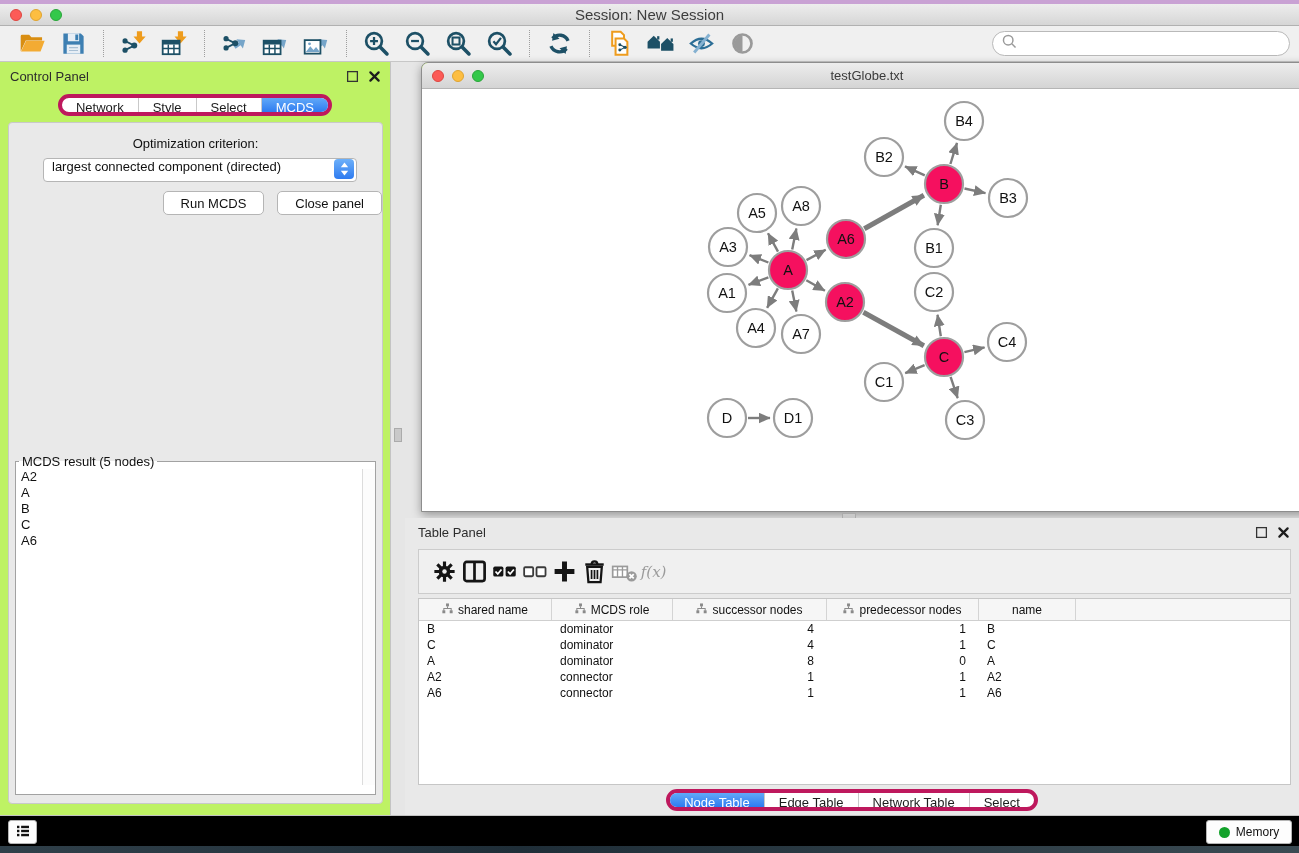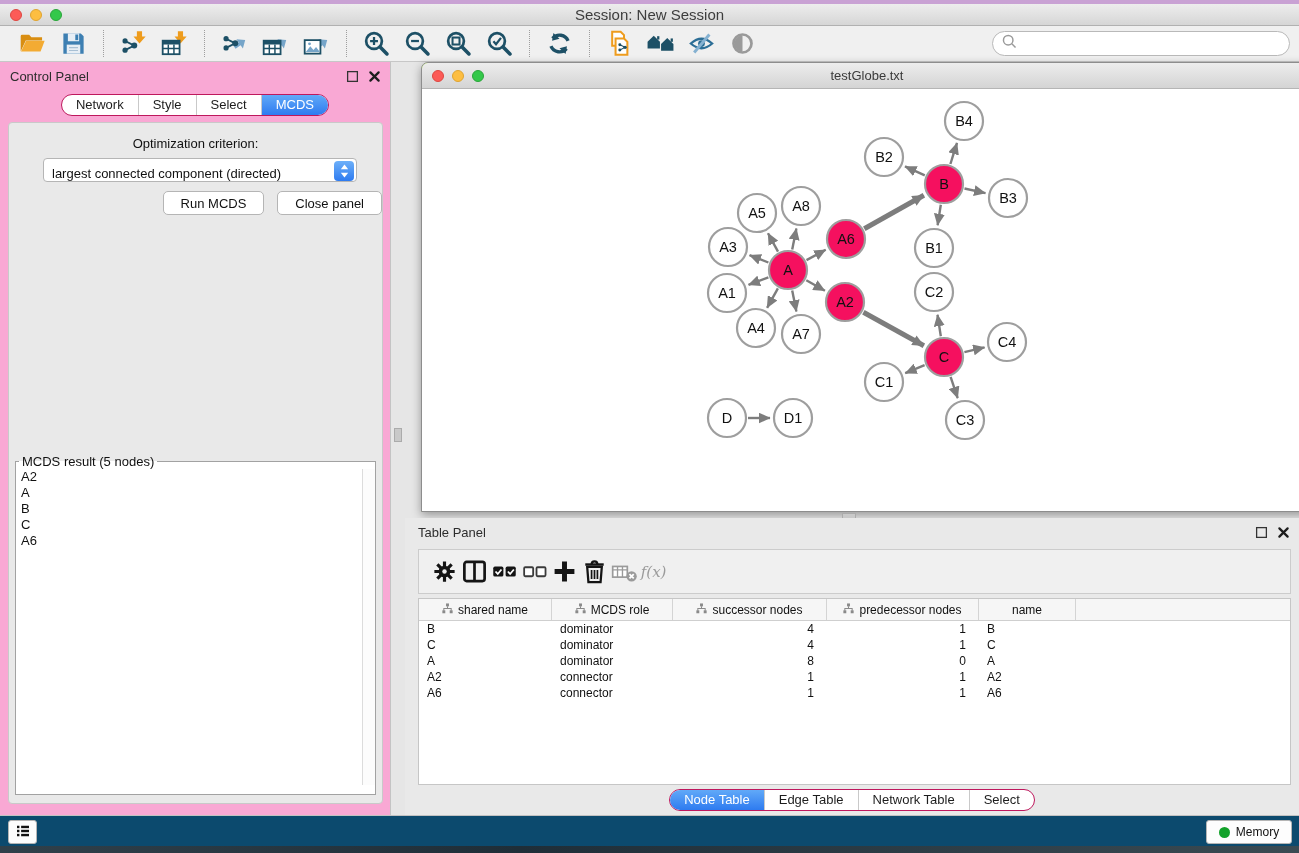--- a/index.html
+++ b/index.html
@@ -27,41 +27,41 @@
   .tb-btn { width:41px; height:30px; display:flex; align-items:center; justify-content:center;
             background:none; border:none; cursor:pointer; }
   .search-box { position:absolute; right:9px; top:5px; width:298px; height:25px; background:#fff;
                 border:1px solid #b9b9b9; border-radius:13px; display:flex; align-items:center; padding-left:7px; }
   .search-box input { border:none; outline:none; flex:1; height:20px; font-size:13px; background:transparent; }
 
   
   .main { position:absolute; left:0; top:62px; width:1299px; height:753px; background:#e6e6e6; }
 
   
-  .control-panel { position:absolute; left:0; top:0; width:391px; height:753px; background:#f9a8d4;
+  .control-panel { position:absolute; left:0; top:0; width:391px; height:753px; background:#bef264;
                    border-right:1px solid #c4c4c4; }
   .panel-head { position:relative; height:28px; }
   .panel-title { position:absolute; left:10px; top:7px; font-size:13px; color:#2d2d2d; }
   .panel-btns { position:absolute; right:8px; top:6px; display:flex; gap:6px; }
   .panel-btn { width:16px; height:16px; display:flex; align-items:center; justify-content:center;
                background:none; border:none; cursor:pointer; }
 
-  .seg-group { display:inline-flex; border:1px solid #be185d; border-radius:11px; overflow:hidden;
+  .seg-group { display:inline-flex; border:4px solid #be185d; border-radius:11px; overflow:hidden;
                background:#fff; height:22px; }
   .seg { padding:0 14px; line-height:20px; font-size:13px; color:#1d1d1d; border-right:1px solid #c9c9c9;
          cursor:pointer; white-space:nowrap; }
   .seg:last-child { border-right:none; }
   .seg.sel { background:linear-gradient(#61a9f8,#2e7bf0); color:#fff; }
   .cp-tabs-row { position:absolute; left:0; top:32px; width:100%; text-align:center; }
 
   .cp-group { position:absolute; left:8px; top:60px; width:375px; height:682px; background:#e9e9e9;
               border:1px solid #c9c9c9; border-radius:4px; }
   .opt-label { margin-top:13px; text-align:center; font-size:13px; color:#111; }
   .select-box { position:absolute; left:34px; top:35px; width:314px; height:24px; background:#fff;
-                border:1px solid #b5b5b5; border-radius:4px; display:flex; align-items:flex-end; cursor:pointer; }
+                border:1px solid #b5b5b5; border-radius:4px; display:flex; align-items:flex-start; cursor:pointer; }
   .select-value { flex:1; padding-left:8px; font-size:13px; color:#111; white-space:nowrap; overflow:hidden; }
   .select-stepper { width:20px; height:20px; margin-right:2px; border-radius:4px;
                     background:linear-gradient(#6db0f9,#2e7bf0); display:flex; align-items:center; justify-content:center; }
   .cp-buttons { position:absolute; left:0; top:68px; width:100%; display:flex; justify-content:flex-end; gap:13px; }
   .push-btn { height:24px; padding:0 17px; background:#fff; border:1px solid #b5b5b5; border-radius:5px;
               font-size:13px; color:#111; cursor:pointer; font-family:"Liberation Sans",sans-serif; }
 
   .result-field { position:absolute; left:6px; top:331px; width:361px; height:341px;
                   border:1px solid #a2a2a2; background:#fff; }
   .result-field legend { font-size:13px; color:#111; margin-left:3px; padding:0 3px; }
@@ -95,21 +95,21 @@
   .th { position:relative; display:flex; align-items:center; justify-content:center; gap:5px;
         border-right:1px solid #d4d4d4; font-size:12px; color:#111; }
   .th-fill { flex:1; }
   .trow { display:flex; height:16px; align-items:center; }
   .td { font-size:12px; color:#111; overflow:hidden; white-space:nowrap; }
   .td.l { text-align:left; padding-left:8px; }
   .td.r { text-align:right; padding-right:13px; }
   .tp-tabs-row { position:absolute; left:0; top:271px; width:100%; text-align:center; }
 
   
-  .statusbar { position:absolute; left:0; top:815px; width:100%; height:31px; background:#0c4a6e;
+  .statusbar { position:absolute; left:0; top:815px; width:100%; height:31px; background:#000000;
                border-top:1px solid #c2c2c2; }
   .sb-btn { position:absolute; top:4px; height:24px; background:#fdfdfd; border:1px solid #b5b5b5;
             border-radius:3px; display:flex; align-items:center; justify-content:center; cursor:pointer; }
   .sb-left { left:8px; width:29px; }
   .sb-mem { right:7px; width:86px; gap:6px; font-size:12px; color:#111; }
   .mem-dot { width:11px; height:11px; border-radius:50%; background:#13a22b; }
   .desktop-bottom { position:absolute; left:0; top:846px; width:100%; height:7px;
                     background:linear-gradient(90deg,#30404a,#1f2e38 40%,#3a4a52); }
 </style>
 </head>

